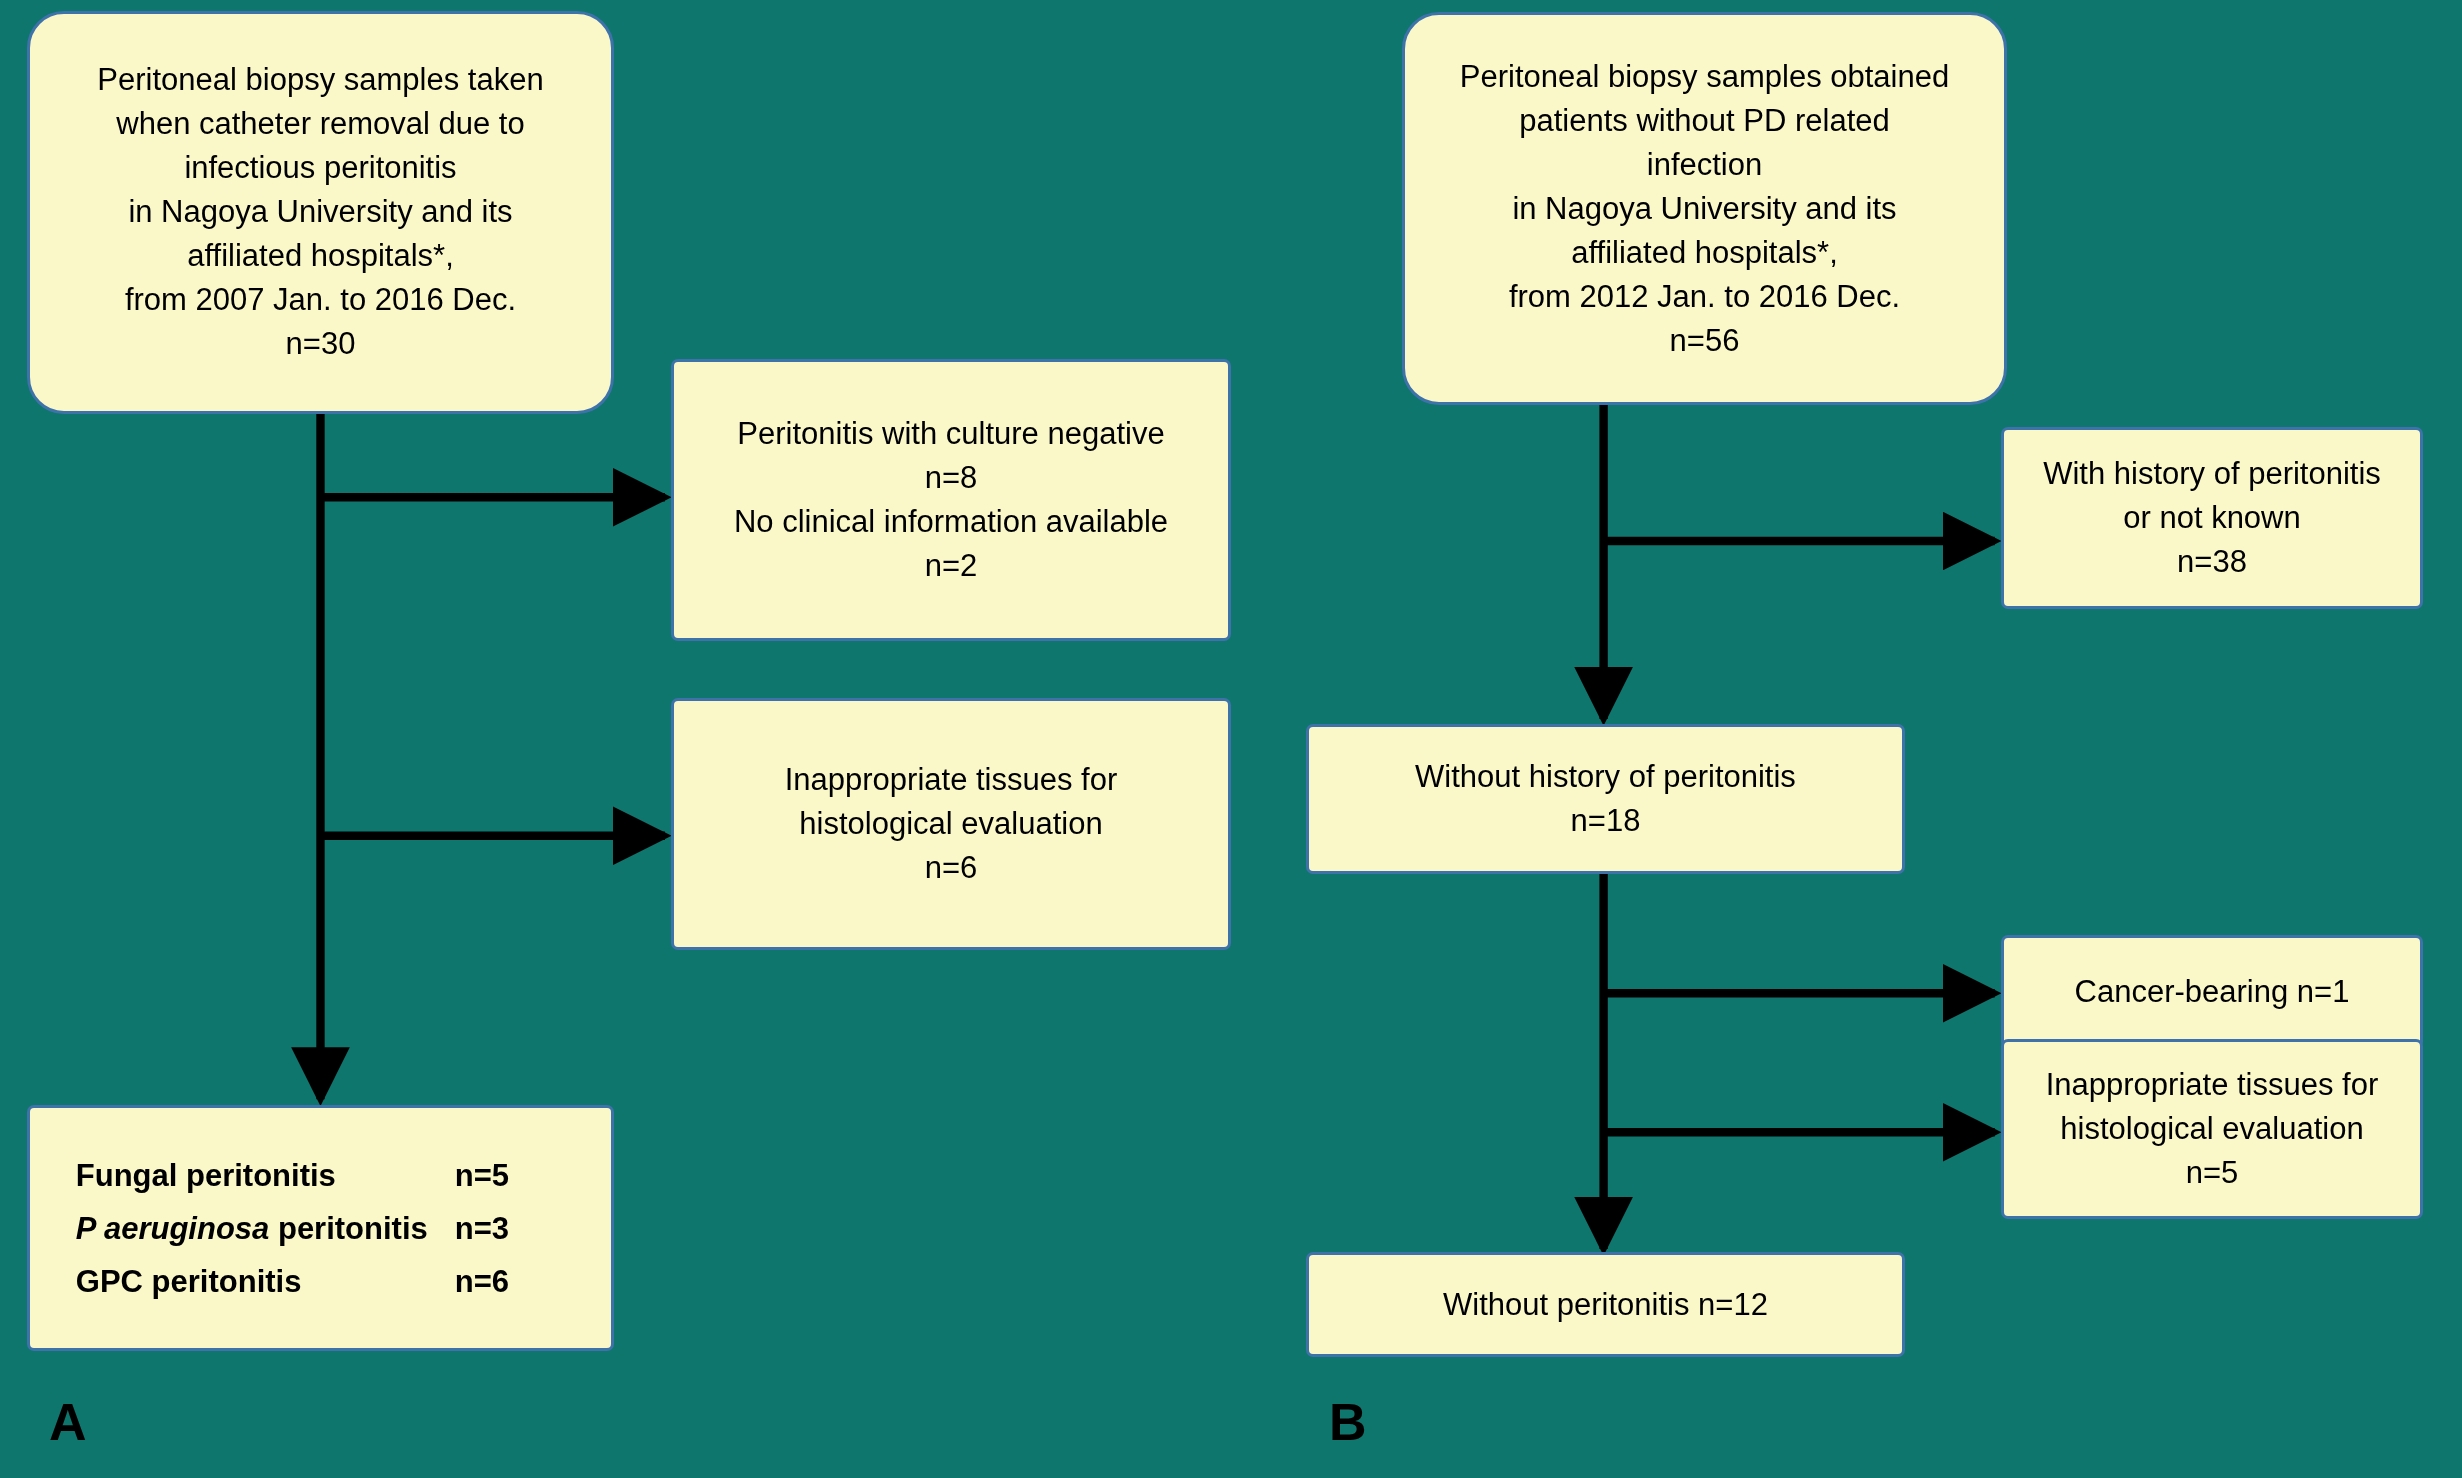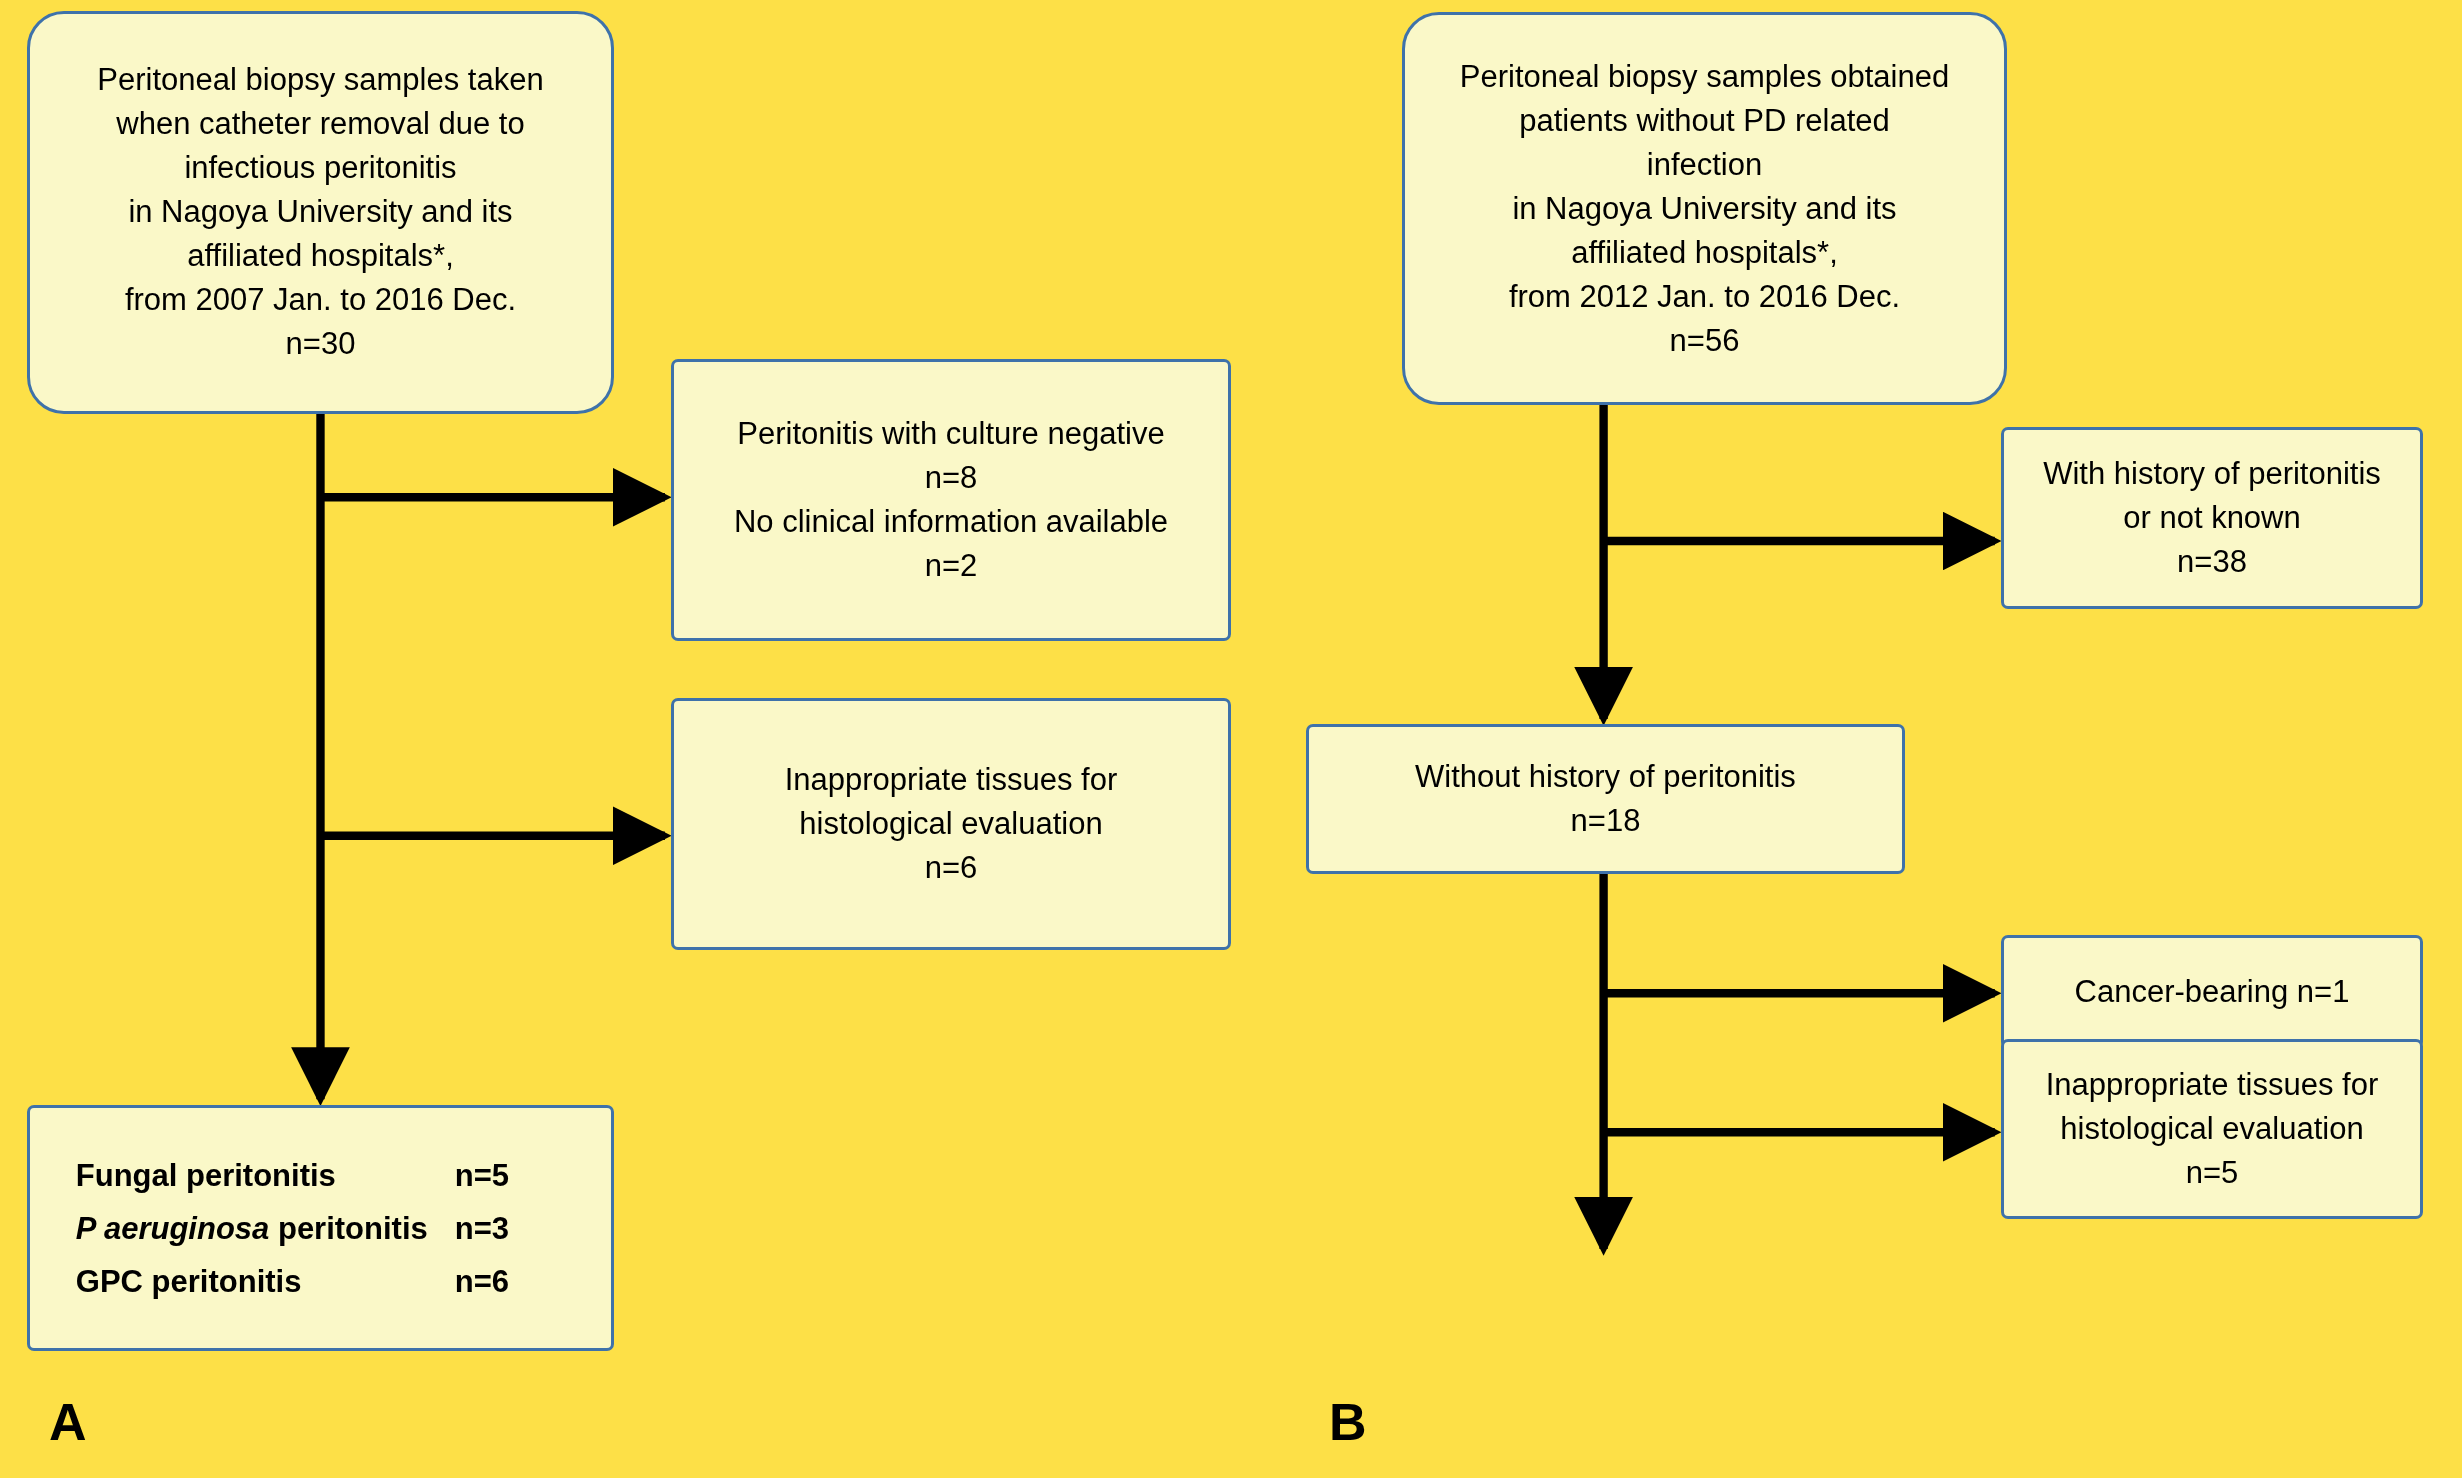--- a/index.html
+++ b/index.html
@@ -7,21 +7,21 @@
     padding: 0;
     background: #ffffff;
   }
   body {
     font-family: "Liberation Sans", sans-serif;
   }
   #figure {
     position: relative;
     width: 2462px;
     height: 1478px;
-    background: #fde047;
+    background: #0f766e;
     overflow: hidden;
   }
   .panel-label {
     position: absolute;
     font-family: "Liberation Sans", sans-serif;
     font-weight: bold;
     font-size: 52px;
     line-height: 52px;
     color: #000000;
     letter-spacing: 0px;
@@ -177,17 +177,20 @@
   <div class="node" style="left:2001px; top:935px; width:422px; height:114px;">
     <span class="txt">Cancer-bearing   n=1</span>
   </div>
 
   <div class="node" style="left:2001px; top:1039px; width:422px; height:180px;">
     <span class="txt">Inappropriate tissues for
 histological evaluation
 n=5</span>
   </div>
 
+  <div class="node" style="left:1306px; top:1252px; width:599px; height:105px;">
+    <span class="txt">Without peritonitis   n=12</span>
+  </div>
 
   <div class="panel-label" style="left:1329px; top:1396px;">B</div>
 
 </div>
 
 
 </body></html>

